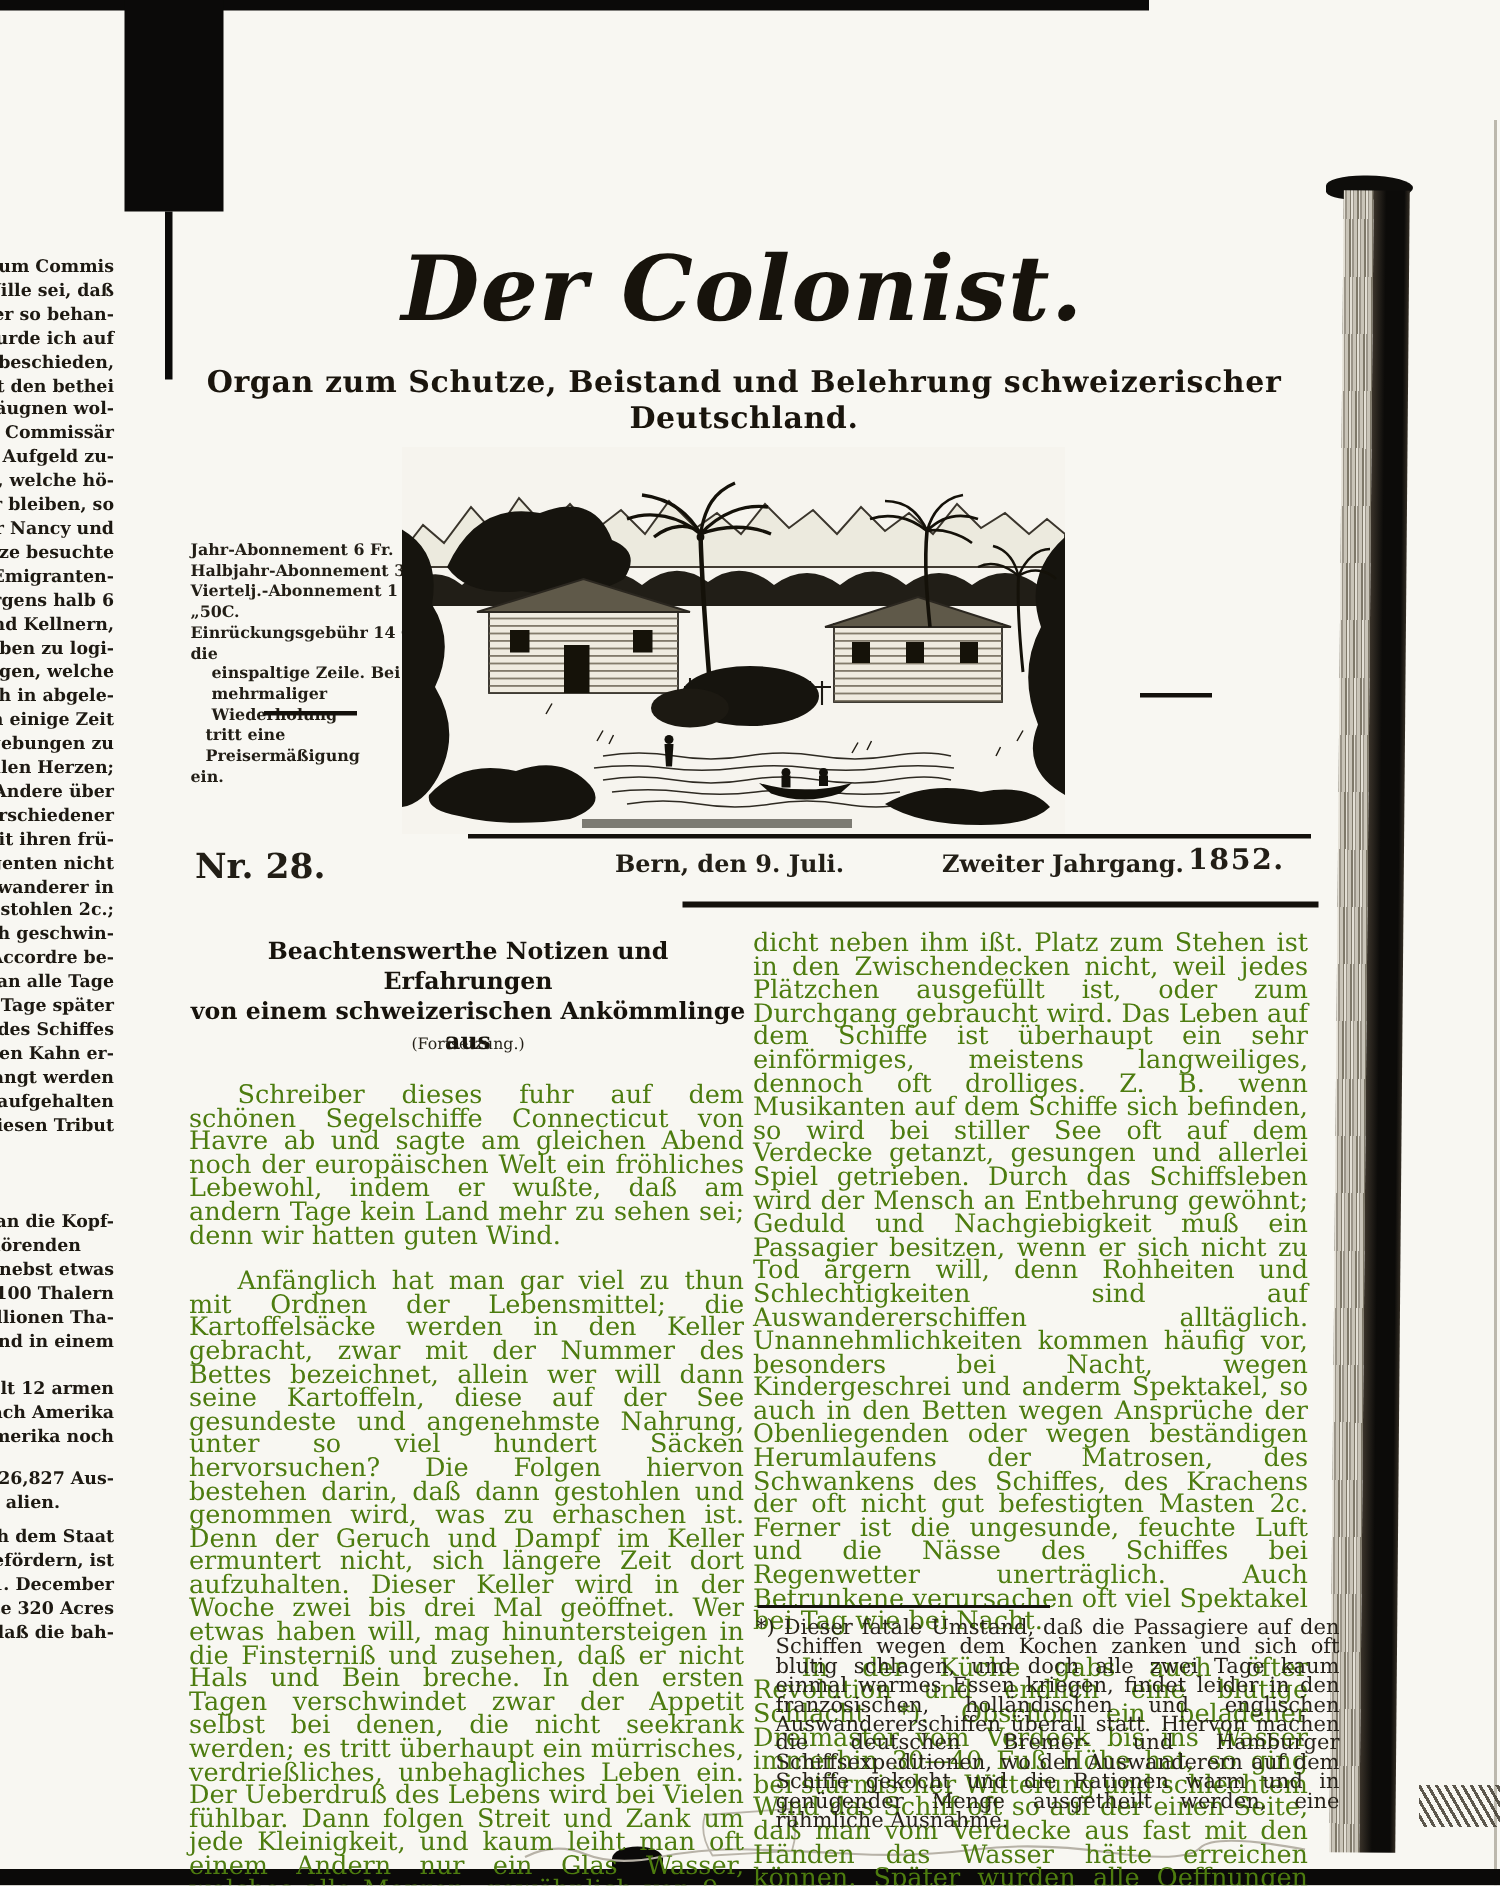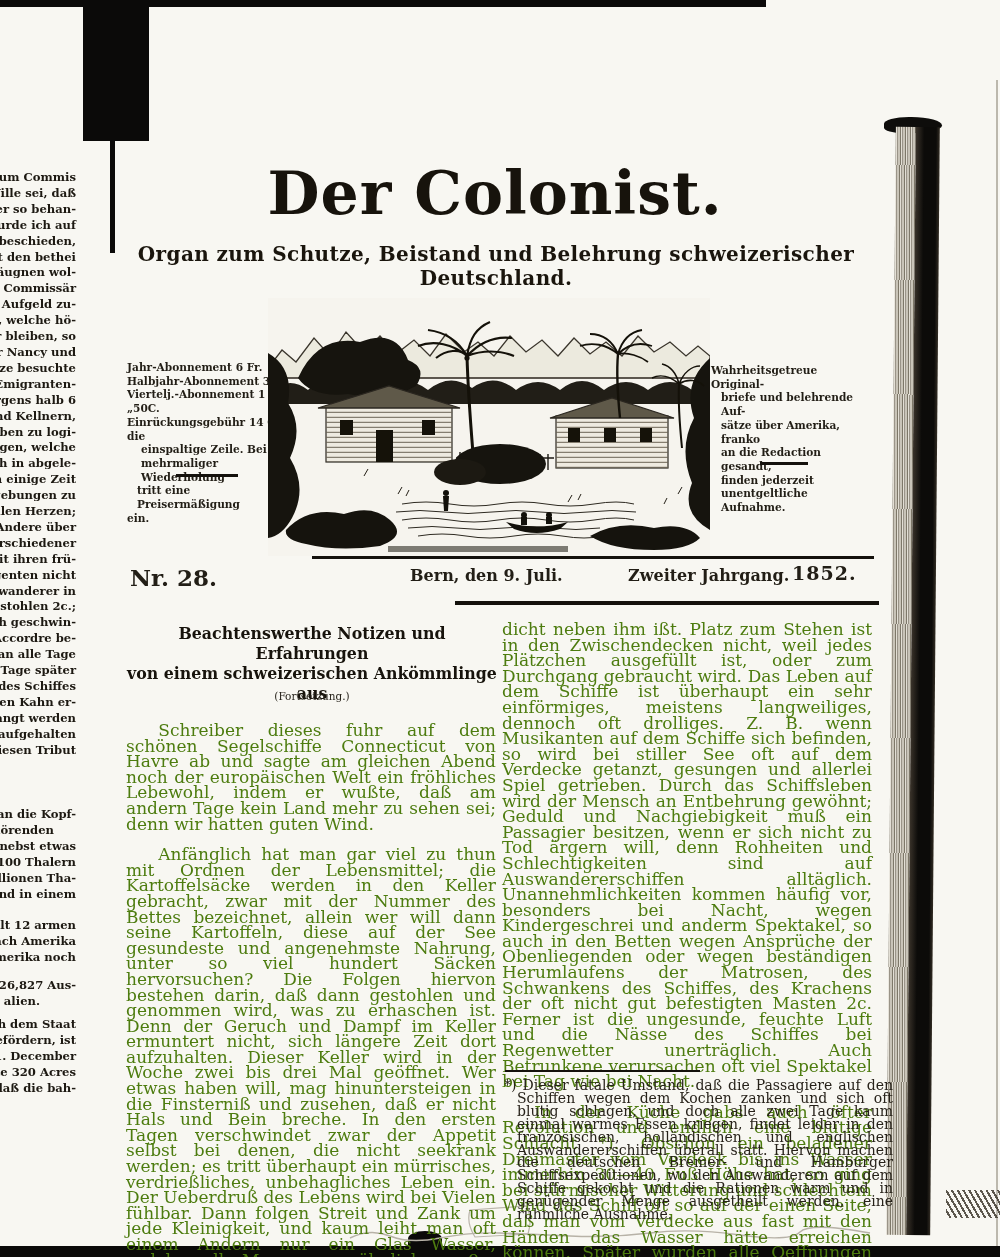--- a/index.html
+++ b/index.html
@@ -29,21 +29,21 @@
   .mblock-a{top:170px;}
   .mblock-b{top:807px;}
   .mblock-c{top:918px;}
   .mblock-d{top:978px;}
   .mblock-e{top:1017px;}
   .mblock-d .mline:nth-child(2){padding-right:36px;}
   .mblock-b .mline:nth-child(2){padding-right:22px;}
 
   
   .title{position:absolute;left:110px;width:770px;top:158px;margin:0;text-align:center;
-         font-size:60px;font-weight:bold;letter-spacing:1px;color:#17130c;}
+         font-size:60px;font-weight:bold;letter-spacing:1px;color:#17130c;font-style:italic;}
   .subtitle{position:absolute;left:115px;width:762px;top:242px;text-align:center;
             font-size:20px;font-weight:bold;letter-spacing:.4px;color:#1a150d;}
   .sub-box{position:absolute;left:127px;top:361px;width:154px;font-size:10.6px;font-weight:bold;line-height:13.7px;}
   .sub-box .bline:nth-child(5){padding-left:14px;}
   .sub-box .bline:nth-child(6){padding-left:14px;}
   .sub-box .bline:nth-child(7){padding-left:10px;}
   .notice-box{position:absolute;left:711px;top:364px;width:160px;font-size:10.6px;font-weight:bold;line-height:13.7px;}
   .notice-box .bline:nth-child(n+2){padding-left:10px;}
   .rule{position:absolute;background:#14110c;}
   .rule-subbox{left:176px;top:474px;width:62px;height:3px;}
@@ -166,28 +166,20 @@
       <div class="bline">Halbjahr-Abonnement 3 „</div>
       <div class="bline">Viertelj.-Abonnement 1 „50C.</div>
       <div class="bline">Einrückungsgebühr 14 C. die</div>
       <div class="bline">einspaltige Zeile. Bei</div>
       <div class="bline">mehrmaliger Wiederholung</div>
       <div class="bline">tritt eine Preisermäßigung</div>
       <div class="bline">ein.</div>
     </div>
   <div class="rule rule-subbox"></div>
 
-  <div class="notice-box">
-      <div class="bline">Wahrheitsgetreue Original-</div>
-      <div class="bline">briefe und belehrende Auf-</div>
-      <div class="bline">sätze über Amerika, franko</div>
-      <div class="bline">an die Redaction gesandt,</div>
-      <div class="bline">finden jederzeit unentgeltliche</div>
-      <div class="bline">Aufnahme.</div>
-    </div>
   <div class="rule rule-noticebox"></div>
 
   <svg class="engraving" width="442" height="258" viewBox="0 0 442 258">
     <defs>
       <pattern id="siding" width="8" height="5" patternUnits="userSpaceOnUse">
         <path d="M0,4.3 H8" stroke="#6a6252" stroke-width="1"></path>
       </pattern>
     </defs>
     <rect width="442" height="258" fill="#f6f4ee"></rect>
     <g>

